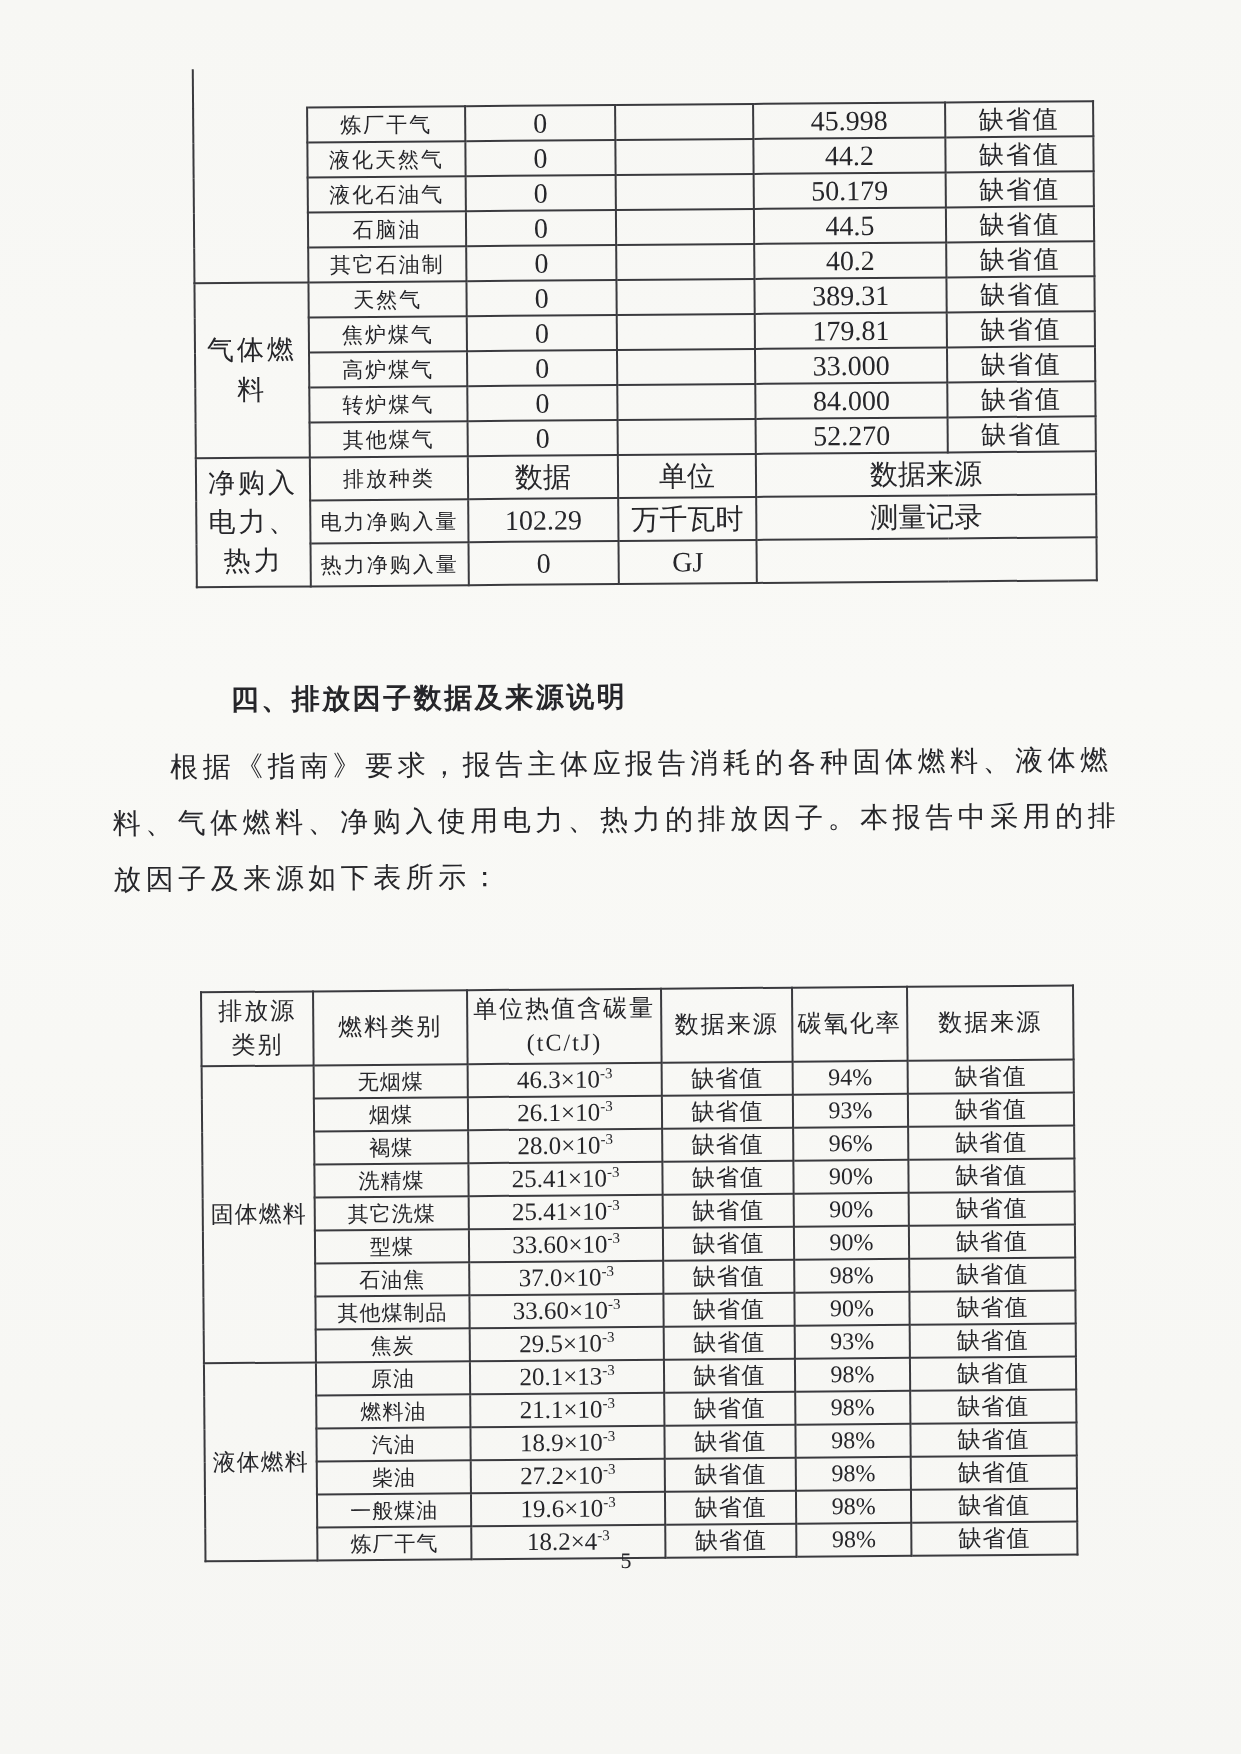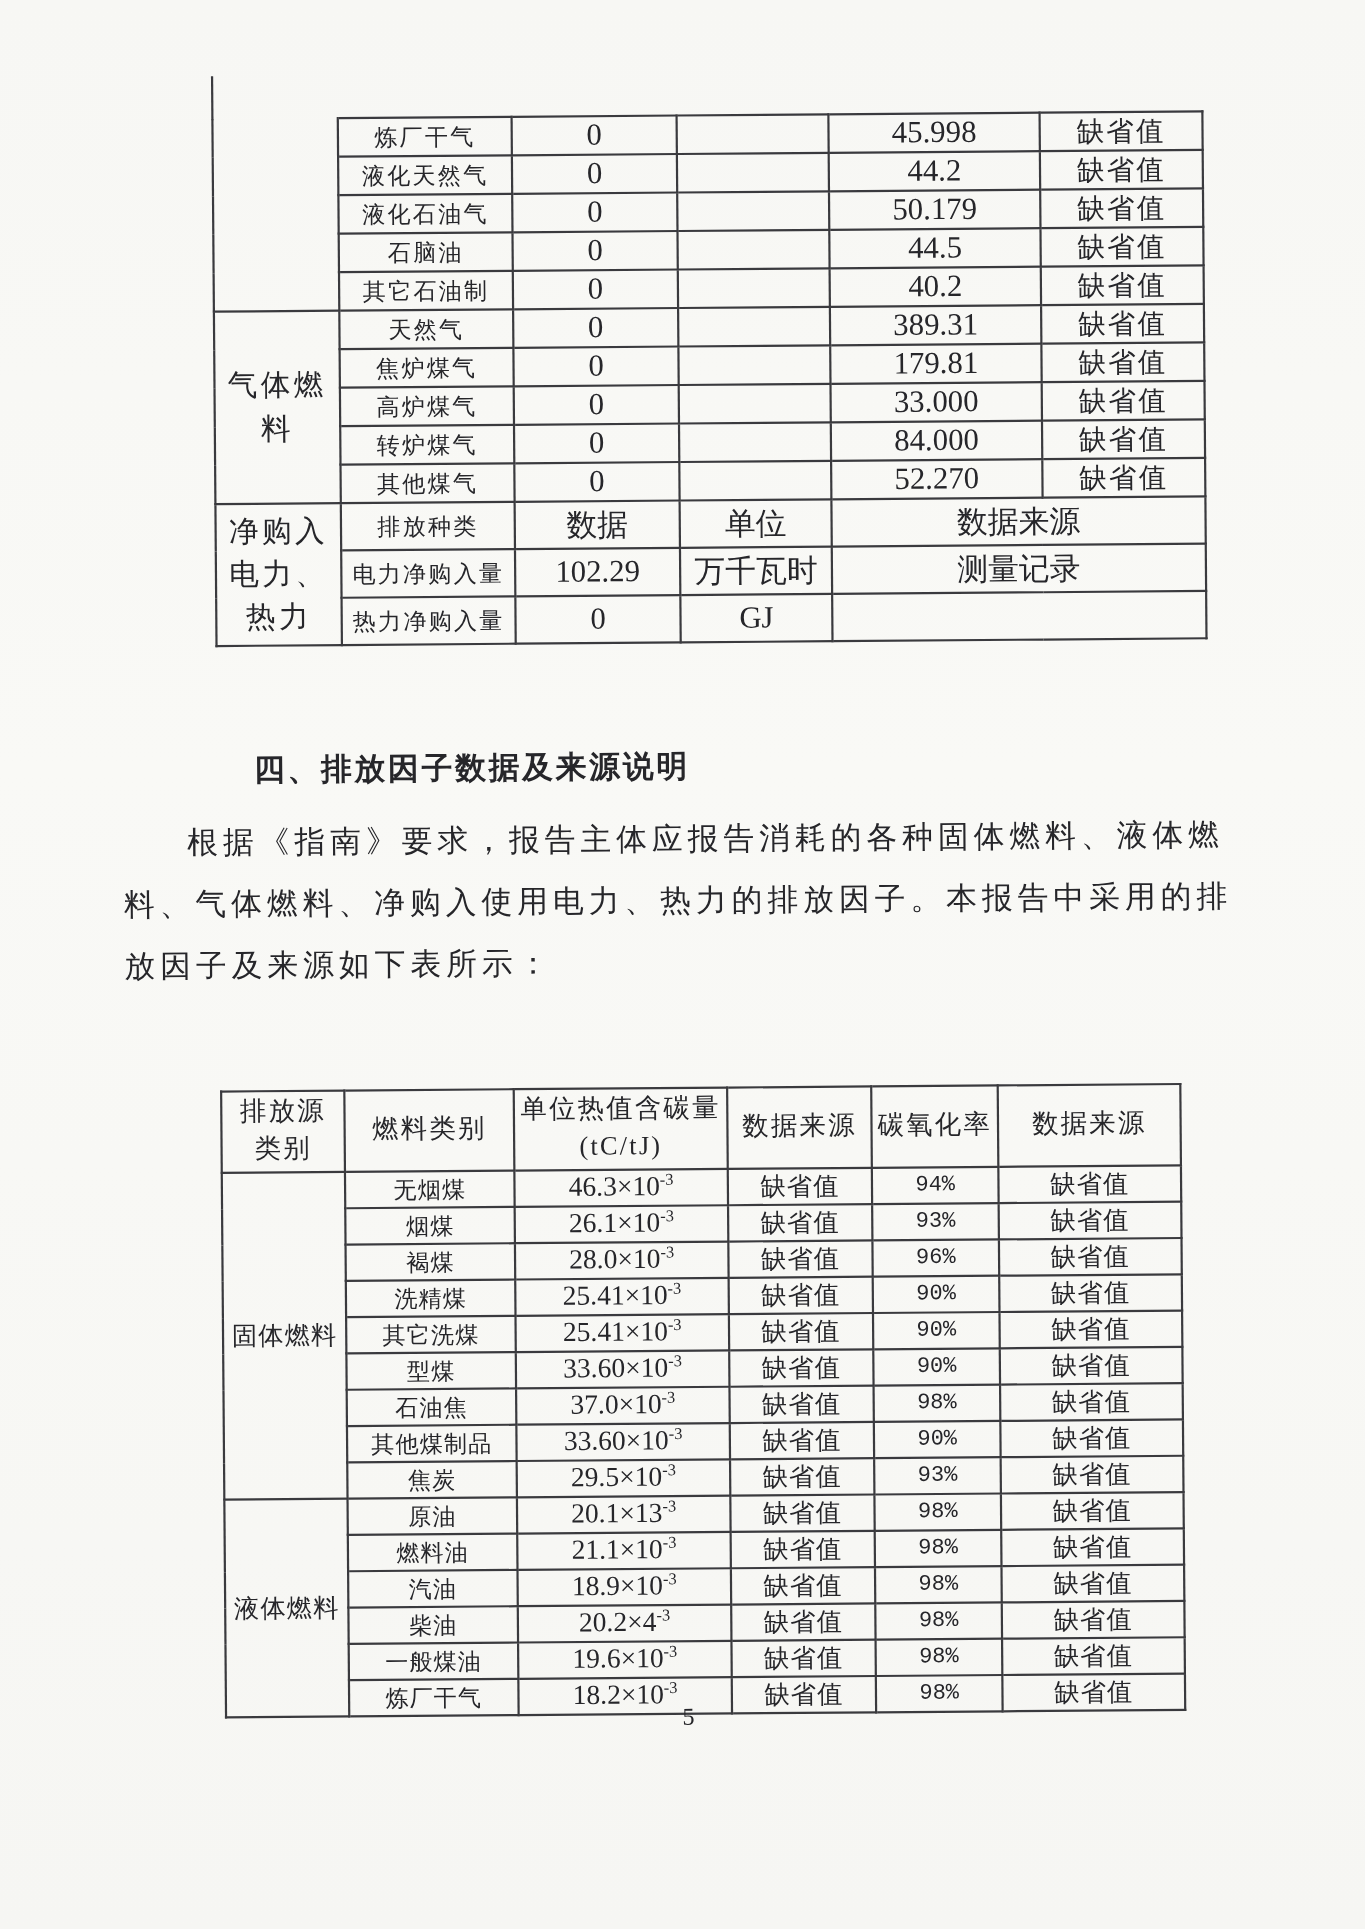--- a/index.html
+++ b/index.html
@@ -54,21 +54,21 @@
   
   #table2{left:199px;top:988px;width:872px;}
   #table2 tr.head{height:74px;}
   #table2 tr.data{height:32px;}
   #table2 td.hd{font-size:24px;letter-spacing:2px;white-space:pre-line;line-height:1.4;}
   #table2 td.cat2{font-size:23px;letter-spacing:1px;}
   #table2 td.lbl2{font-size:21px;letter-spacing:1px;}
   #table2 td.carbon{font-size:25px;}
   #table2 td.carbon sup{font-size:15px;}
   #table2 td.src2{font-size:23px;letter-spacing:1px;}
-  #table2 td.ox{font-size:20px;font-family:Liberation Mono, monospace;}
+  #table2 td.ox{font-size:24px;}
   
   #pageno{
     position:absolute;left:0;right:0;top:1548px;
     text-align:center;font-size:22px;
   }
 </style>
 </head>
 <body>
 
 <div id="paper">
@@ -291,35 +291,35 @@
         </tr>
         <tr class="data">
           <td class="lbl2">汽油</td>
           <td class="carbon"><span>18.9×10</span><sup>-3</sup></td>
           <td class="src2">缺省值</td>
           <td class="ox">98%</td>
           <td class="src2">缺省值</td>
         </tr>
         <tr class="data">
           <td class="lbl2">柴油</td>
-          <td class="carbon"><span>20.2×4</span><sup>-3</sup></td>
+          <td class="carbon"><span>27.2×10</span><sup>-3</sup></td>
           <td class="src2">缺省值</td>
           <td class="ox">98%</td>
           <td class="src2">缺省值</td>
         </tr>
         <tr class="data">
           <td class="lbl2">一般煤油</td>
           <td class="carbon"><span>19.6×10</span><sup>-3</sup></td>
           <td class="src2">缺省值</td>
           <td class="ox">98%</td>
           <td class="src2">缺省值</td>
         </tr>
         <tr class="data">
           <td class="lbl2">炼厂干气</td>
-          <td class="carbon"><span>18.2×10</span><sup>-3</sup></td>
+          <td class="carbon"><span>18.2×4</span><sup>-3</sup></td>
           <td class="src2">缺省值</td>
           <td class="ox">98%</td>
           <td class="src2">缺省值</td>
         </tr>
       </tbody>
   </table>
 
   <div id="pageno">5</div>
 
 </div>

